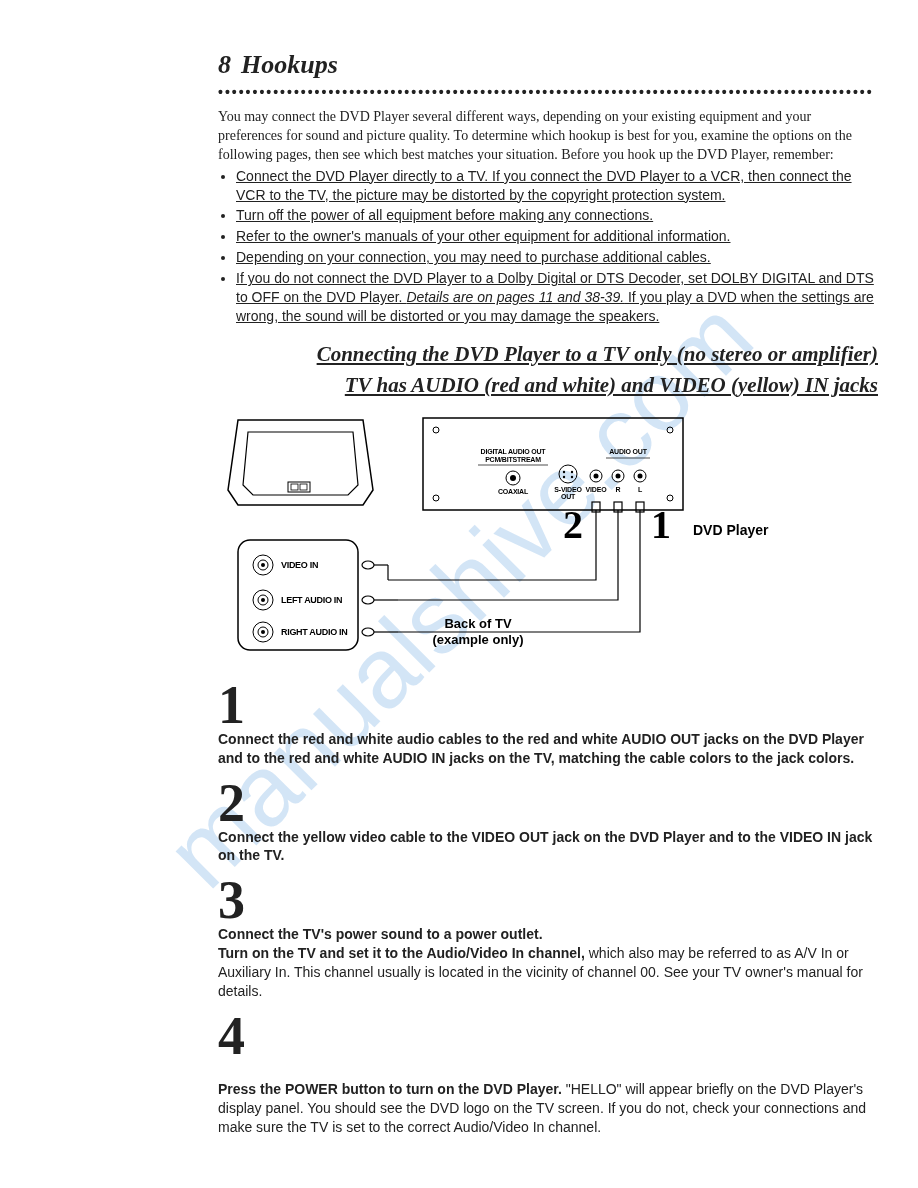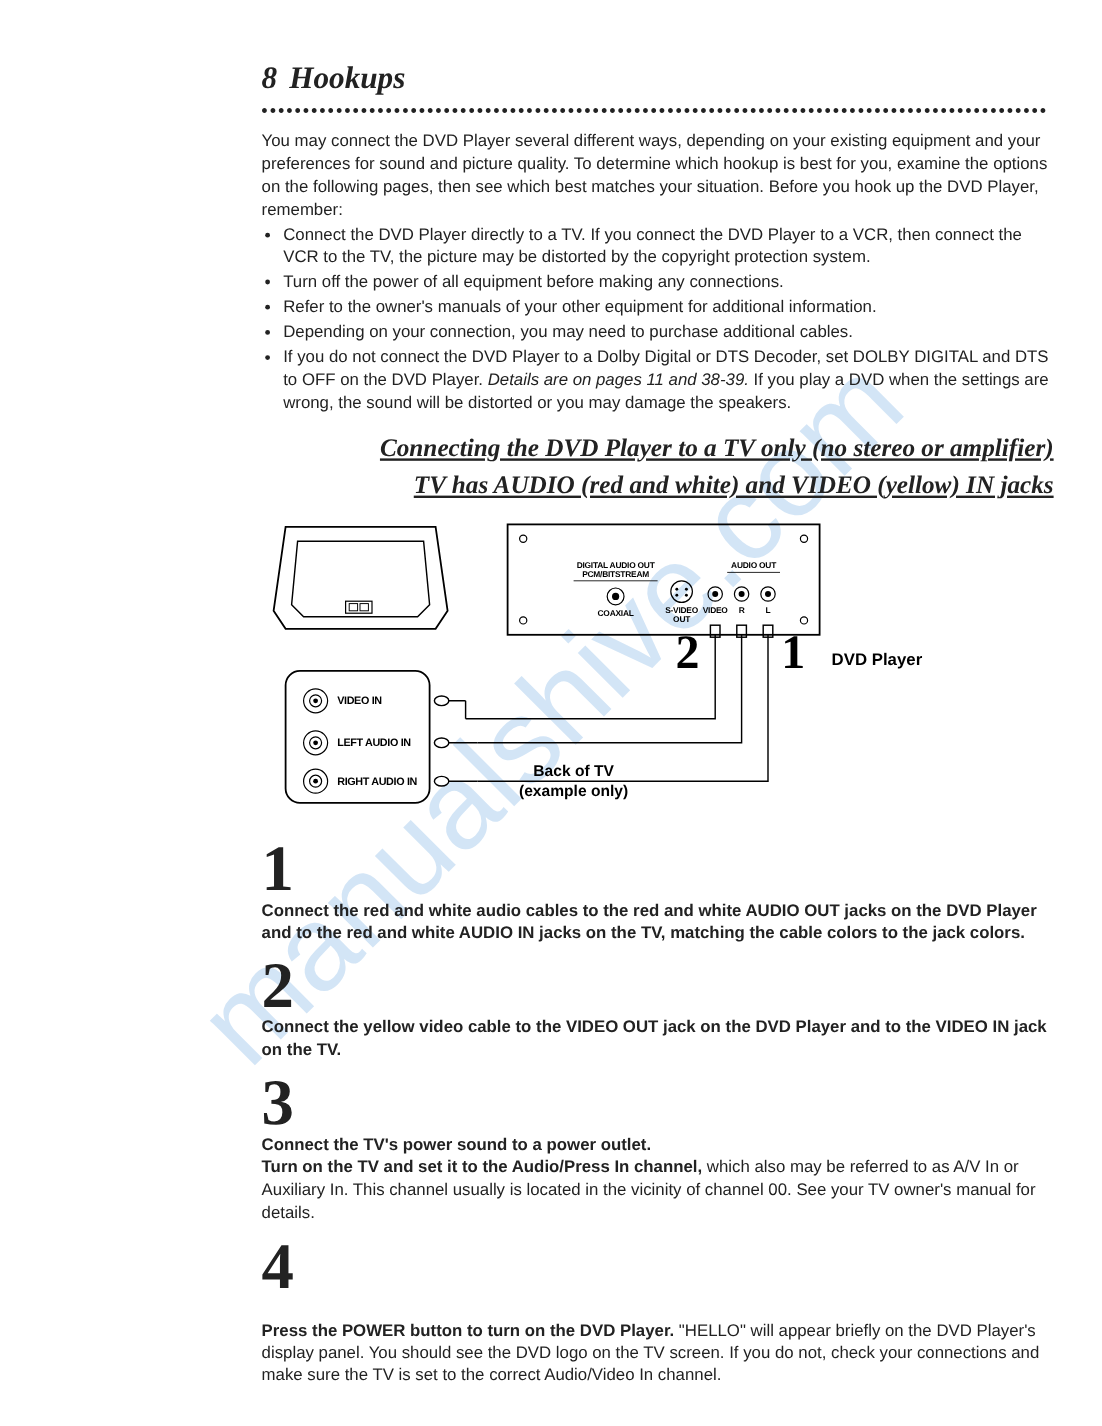--- a/index.html
+++ b/index.html
@@ -40,24 +40,26 @@
   .dots {
     letter-spacing: 2px;
     font-weight: bold;
     white-space: nowrap;
     overflow: hidden;
     margin-bottom: 8px;
   }
   .intro {
     line-height: 1.35;
     margin-bottom: 2px;
+    font-family: Liberation Serif, serif;
   }
   ul.bullets {
     margin: 0 0 16px 0;
     padding-left: 18px;
+    text-decoration: underline;
   }
   ul.bullets li {
     line-height: 1.35;
     margin-bottom: 2px;
   }
   .italic { font-style: italic; text-align: center; }
   .subheading {
     text-align: right;
     font-family: Georgia, "Times New Roman", serif;
     font-style: italic;
@@ -240,21 +242,21 @@
 
   <div class="step-num">1</div>
   <div class="step-body">Connect the red and white audio cables to the red and white AUDIO OUT jacks on the DVD Player and to the red and white AUDIO IN jacks on the TV, matching the cable colors to the jack colors.</div>
 
   <div class="step-num">2</div>
   <div class="step-body">Connect the yellow video cable to the VIDEO OUT jack on the DVD Player and to the VIDEO IN jack on the TV.</div>
 
   <div class="step-num">3</div>
   <div class="step-body">
     <span>Connect the TV's power sound to a power outlet.</span><br>
-    <span>Turn on the TV and set it to the Audio/Press In channel,</span><span class="normal"> which also may be referred to as A/V In or Auxiliary In. This channel usually is located in the vicinity of channel 00. See your TV owner's manual for details.</span>
+    <span>Turn on the TV and set it to the Audio/Video In channel,</span><span class="normal"> which also may be referred to as A/V In or Auxiliary In. This channel usually is located in the vicinity of channel 00. See your TV owner's manual for details.</span>
   </div>
 
   <div class="step-num">4</div>
   <div class="step-body">
     <br>
     <span>Press the POWER button to turn on the DVD Player.</span><span class="normal"> "HELLO" will appear briefly on the DVD Player's display panel. You should see the DVD logo on the TV screen. If you do not, check your connections and make sure the TV is set to the correct Audio/Video In channel.</span>
   </div>
 
 </div>
 

